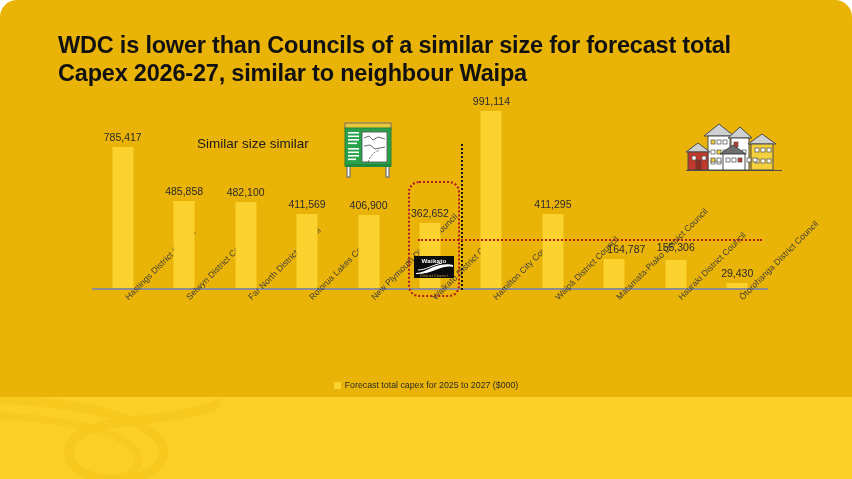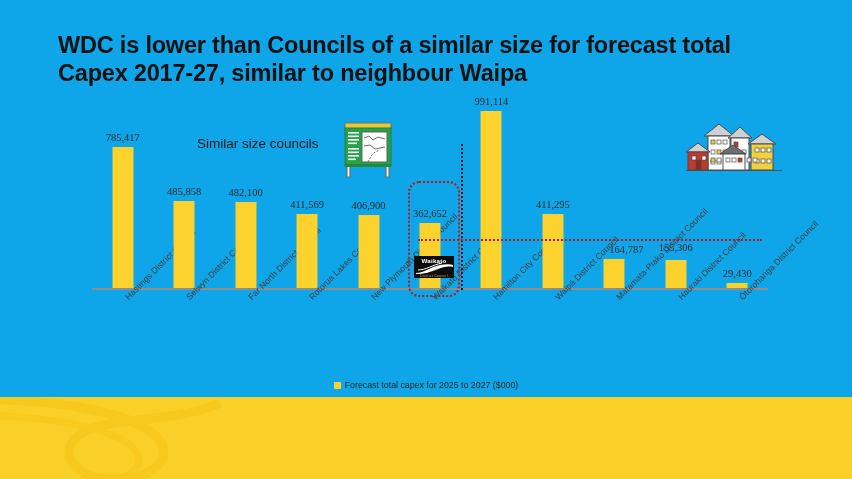--- a/index.html
+++ b/index.html
@@ -3,21 +3,21 @@
 <meta charset="utf-8">
 <style>
   html,body{margin:0;padding:0;}
   body{
     width:852px;height:479px;
     background:#ffffff;
     font-family:"Liberation Sans", sans-serif;
     overflow:hidden;
     position:relative;
   }
-  .slide{position:absolute;inset:0;background:#0ea5e9;}
+  .slide{position:absolute;inset:0;background:#eab308;border-radius:17px;}
 
   
   .title{
     position:absolute;
     left:58px; top:31px; width:740px;
     font-size:23.5px;
     font-weight:bold;
     line-height:28px;
     color:#111111;
     letter-spacing:-0.2px;
@@ -56,21 +56,20 @@
     width:21px;
     background:#FCD22E;
   }
   .bar-value{
     position:absolute;
     left:50%;
     transform:translateX(-50%);
     white-space:nowrap;
     font-size:10.5px;
     color:#2b2b2b;
-    font-family:Liberation Serif, serif;
   }
   .cat-label{
     position:absolute;
     top:192px;
     left:50%;
     font-size:8.6px;
     color:#3d3d3d;
     white-space:nowrap;
     transform-origin:left top;
     transform:rotate(-45deg) translate(-2px,2px);
@@ -167,24 +166,24 @@
   }
   .footer .swoosh{position:absolute;left:-10px;top:-4px;}
 </style>
 </head>
 <body>
 
 <div class="slide">
 
   <div class="title">
     <span class="l1">WDC is lower than Councils of a similar size for forecast total</span>
-    <span class="l2">Capex 2017-27, similar to neighbour Waipa</span>
-  </div>
-
-  <div class="callout callout-similar">Similar size councils</div>
+    <span class="l2">Capex 2026-27, similar to neighbour Waipa</span>
+  </div>
+
+  <div class="callout callout-similar">Similar size similar</div>
 
   <div class="icon-board">
     <svg width="52" height="60" viewBox="0 0 52 60">
       <rect x="5" y="6" width="3" height="52" fill="#ffffff" stroke="#6f6f6f" stroke-width="1.2"></rect>
       <rect x="44" y="6" width="3" height="52" fill="#ffffff" stroke="#6f6f6f" stroke-width="1.2"></rect>
       <rect x="3" y="4" width="46" height="6" fill="#E8C93A" stroke="#6f6f6f" stroke-width="1"></rect>
       <rect x="3" y="9" width="46" height="38" fill="#27A24A" stroke="#2b7d3c" stroke-width="1"></rect>
       <rect x="20" y="13" width="25" height="30" fill="#ffffff" stroke="#5a5a5a" stroke-width="0.9"></rect>
       <path d="M22 19 L27 17 L31 21 L36 18 L43 20" fill="none" stroke="#5a5a5a" stroke-width="0.9"></path>
       <path d="M22 27 L28 26 L33 30 L43 28" fill="none" stroke="#5a5a5a" stroke-width="0.9"></path>

